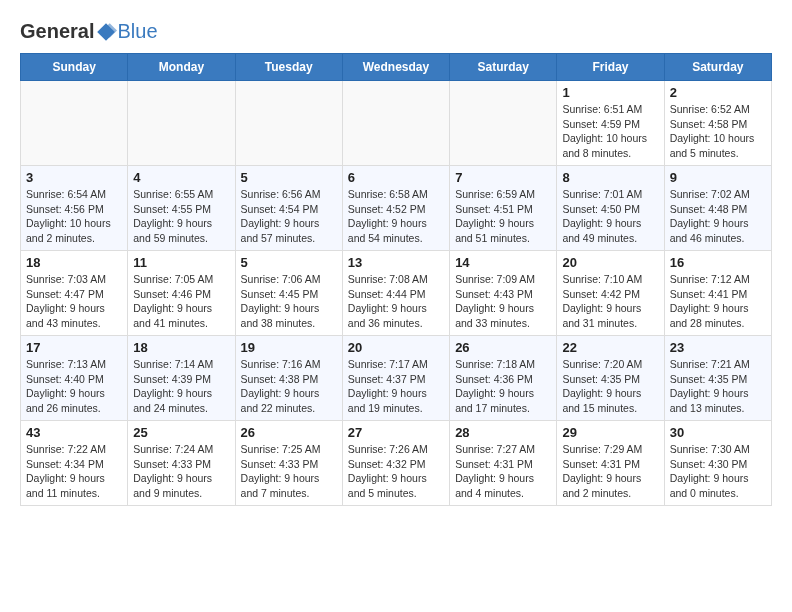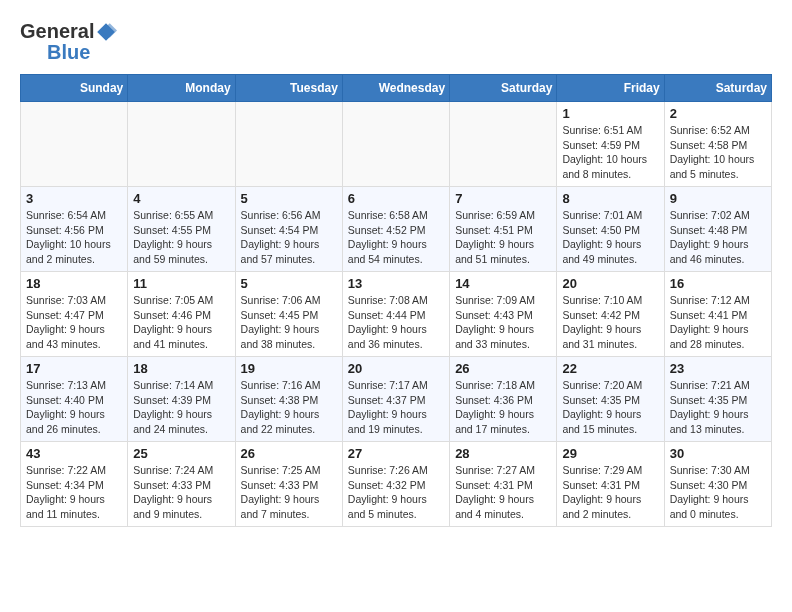--- a/index.html
+++ b/index.html
@@ -11,22 +11,21 @@
       padding: 20px;
     }
     .header-area {
       display: flex;
       justify-content: space-between;
       align-items: flex-start;
       margin-bottom: 10px;
     }
     .logo {
       display: flex;
-      flex-direction: column;
-      align-items: center;
+      align-items: flex-end;
     }
     .title-area {
       text-align: right;
     }
     .month-title {
       font-size: 32px;
       font-weight: bold;
       color: #333;
     }
     .location {
@@ -36,21 +35,21 @@
     }
     .calendar {
       width: 100%;
       border-collapse: collapse;
       font-size: 11px;
     }
     .calendar th {
       background-color: #3a7abf;
       color: white;
       padding: 6px 4px;
-      text-align: right;
+      text-align: center;
       font-size: 12px;
       font-weight: bold;
       border: 1px solid #2a6aaf;
     }
     .calendar td {
       border: 1px solid #ddd;
       vertical-align: top;
       padding: 4px 5px;
       width: calc(100% / 7);
       min-height: 80px;
@@ -80,21 +79,21 @@
 
 <div class="header-area">
   <div class="logo">
   <div style="display:flex;align-items:center;">
     <span style="font-size:20px;font-weight:bold;color:#333;">General</span>
     <svg width="22" height="22" viewBox="0 0 30 30" style="margin:0 0 0 1px;">
       <polygon points="15,3 27,15 15,27 3,15" fill="#3a7abf"></polygon>
       <polygon points="20,3 30,13 20,23 10,13" fill="#3a7abf" opacity="0.55"></polygon>
     </svg>
   </div>
-  <div style="color:#3a7abf;font-size:20px;font-weight:bold;margin-top:-2px;">Blue</div>
+  <div style="color:#3a7abf;font-size:20px;font-weight:normal;margin-top:-2px;">Blue</div>
 </div>
   <div class="title-area">
     <div class="month-title"></div>
     <div class="location"></div>
   </div>
 </div>
 
 <table class="calendar">
   <thead>
     <tr id="calendar-header-row">

